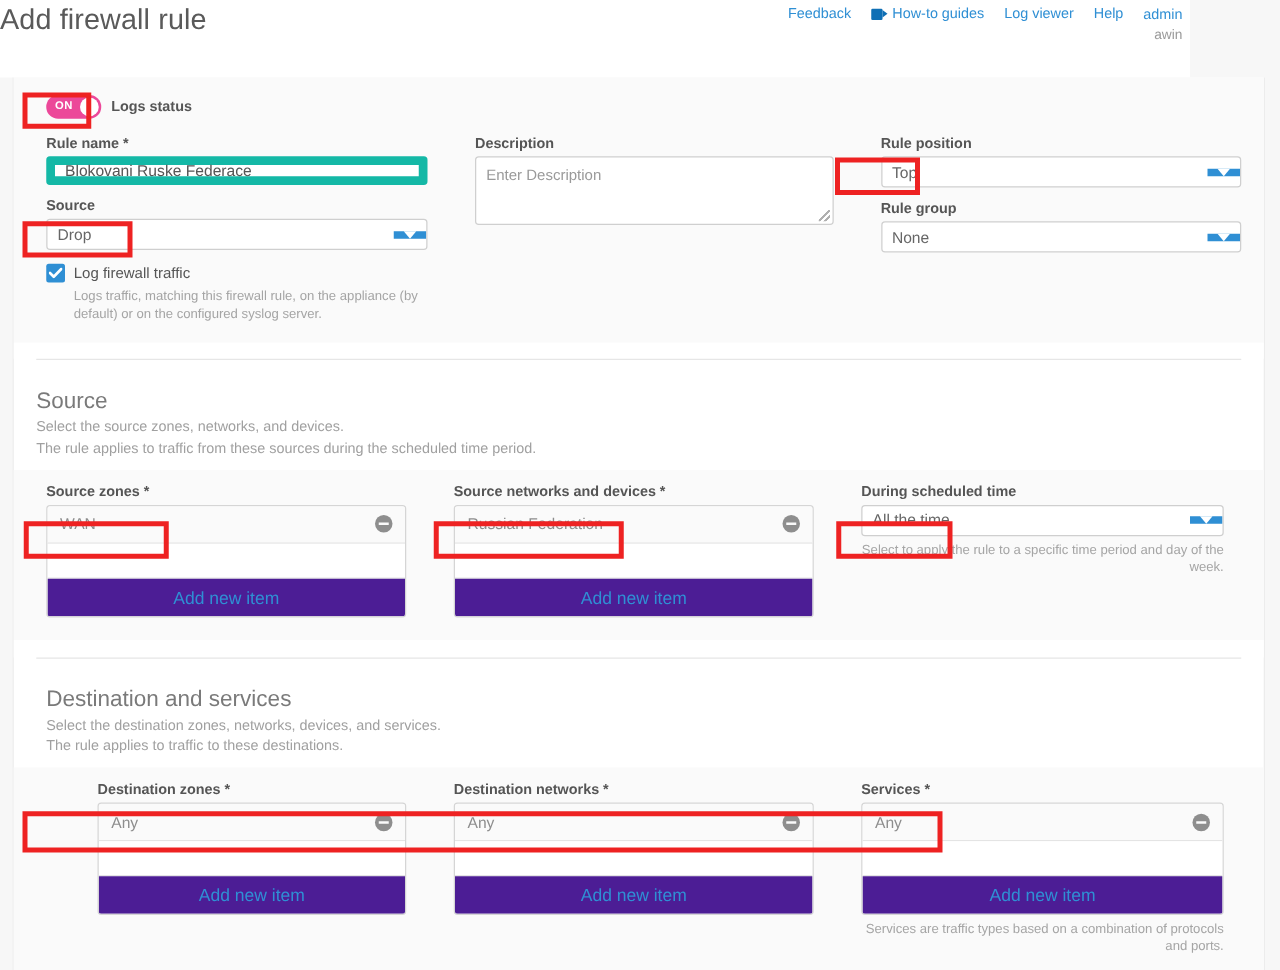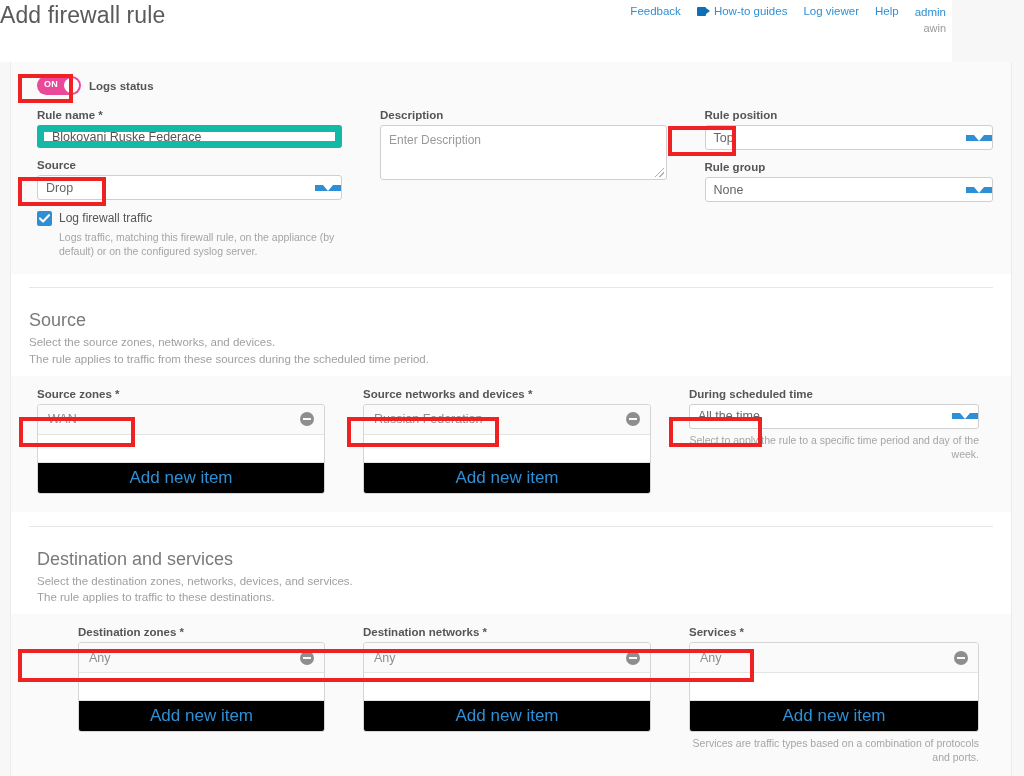--- a/index.html
+++ b/index.html
@@ -231,23 +231,23 @@
   .listbox .empty {
     height: 28px;
     background: #ffffff;
     border-bottom: 1px solid #e4e4e4;
   }
   .listbox .add {
     height: 30px;
     display: flex;
     align-items: center;
     justify-content: center;
-    font-size: 17px;
+    font-size: 14px;
     color: #2f8fd4;
-    background: #000000;
+    background: #4c1d95;
   }
   .minus-icon {
     width: 14px; height: 14px;
     border-radius: 50%;
     background: #8e8e8e;
     display: inline-flex;
     align-items: center;
     justify-content: center;
   }
   .minus-icon::before {

